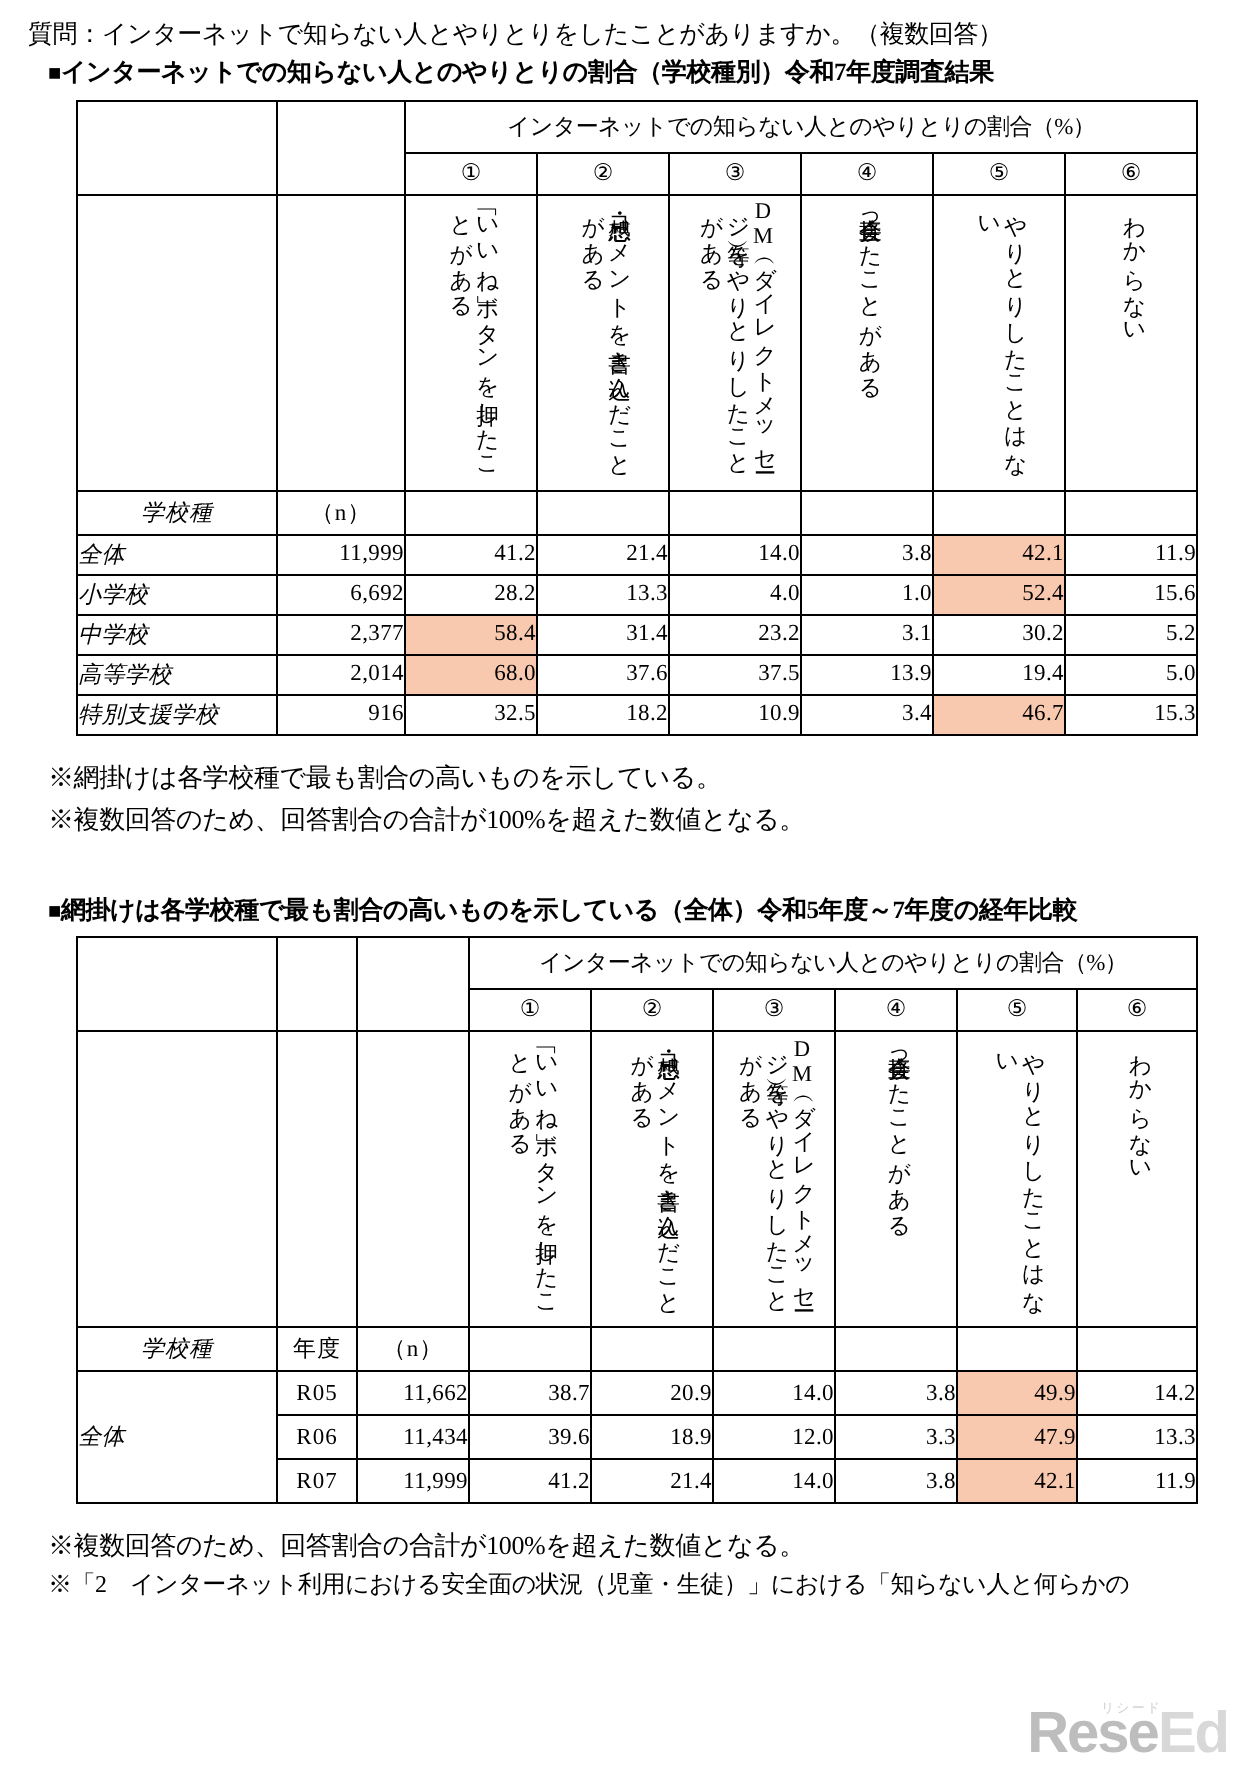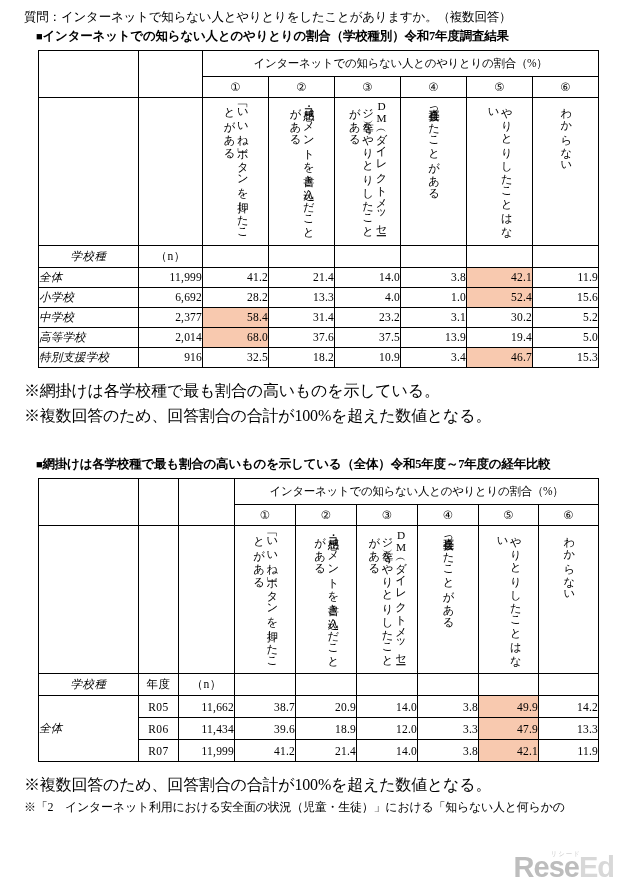--- a/index.html
+++ b/index.html
@@ -13,28 +13,27 @@
     position: relative;
     overflow: hidden;
   }
   .page { padding: 8px 14px 0 14px; position: relative; height: 100%; }
 
   .q-line {
     font-size: 12.5px;
     line-height: 1.5;
     letter-spacing: -0.2px;
     white-space: nowrap;
-    margin-left: 10px;
   }
   .sec-head {
     font-size: 12.5px;
     line-height: 1.5;
     letter-spacing: -0.2px;
     white-space: nowrap;
-    margin-left: 22px;
+    margin-left: 10px;
     font-weight: 700;
   }
   .sec-head .sq { font-size: 11px; }
 
   table.grid {
     border-collapse: collapse;
     table-layout: fixed;
     width: 560px;
     margin-left: 24px;
     margin-top: 4px;
@@ -104,21 +103,21 @@
     padding-right: 6px;
     height: 20px;
     font-size: 11.8px;
     letter-spacing: 0.2px;
     font-family: "Liberation Serif", serif;
     margin-left: 24px;
   }
   .hl { background: #f8c9af !important; }
 
   .note {
-    font-size: 16px;
+    font-size: 13px;
     line-height: 1.62;
     letter-spacing: -0.2px;
     margin-left: 10px;
     white-space: nowrap;
   }
   .note2 {
     font-size: 12px;
     line-height: 1.62;
     letter-spacing: -0.25px;
     margin-left: 10px;

